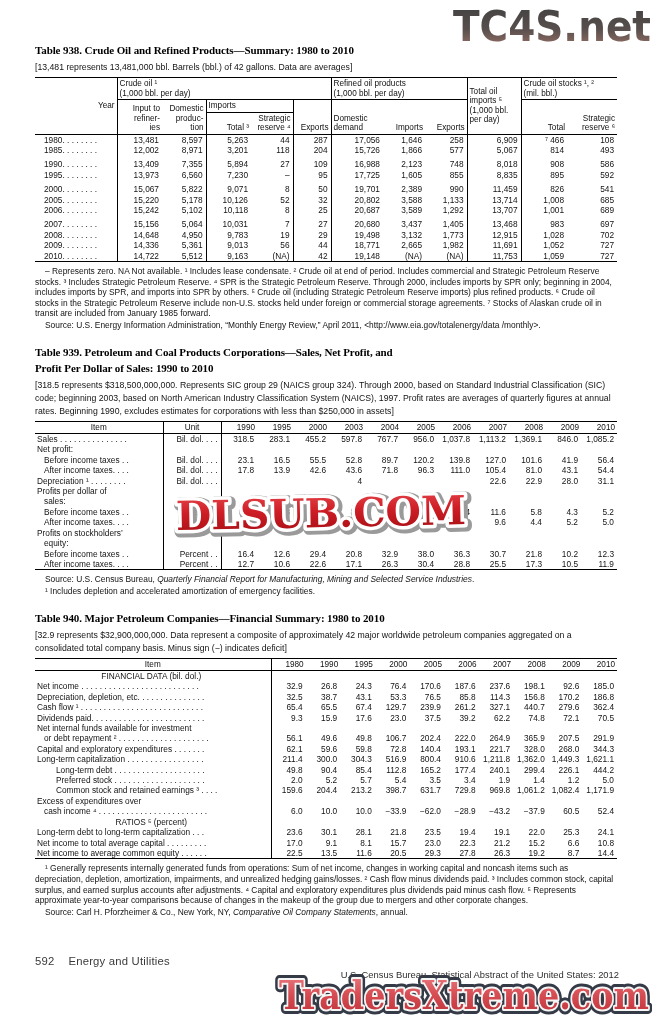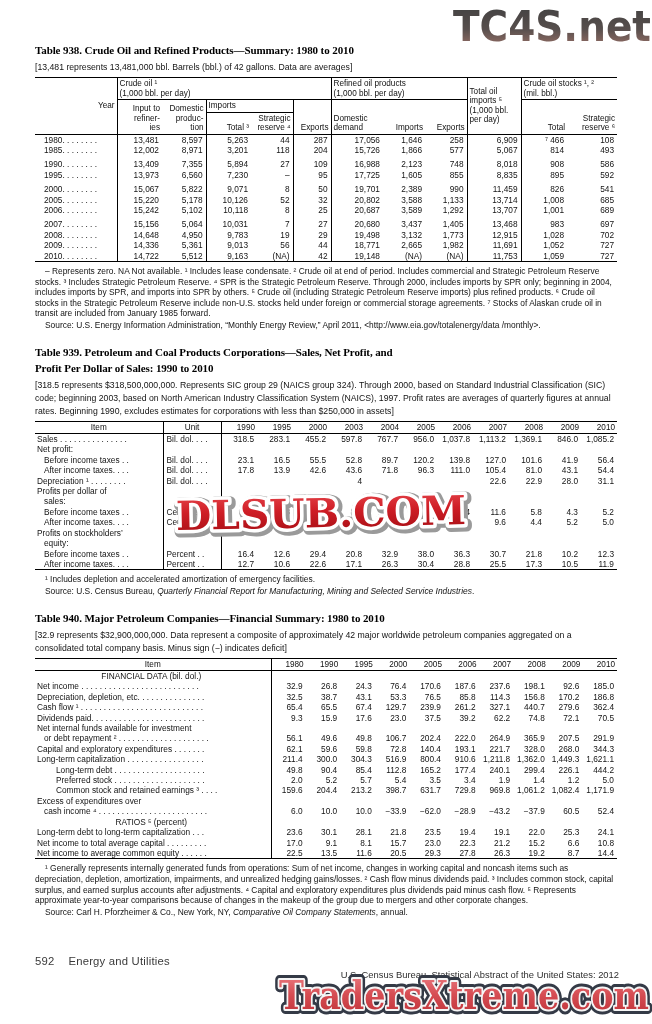--- a/index.html
+++ b/index.html
@@ -17,21 +17,21 @@
   th.c{text-align:left;vertical-align:top}
   th.cm{text-align:right;vertical-align:middle}
   th.cm2{text-align:left;vertical-align:middle}
   th.rb{text-align:right;vertical-align:bottom}
   th.lb{text-align:left;vertical-align:bottom}
   th.cb{text-align:center;vertical-align:bottom}
   .br{border-right:1px solid #000}
   th.gb{border-bottom:1px solid #000}
   td.lbl{border-right:1px solid #000;text-align:left;padding-left:2px;overflow:hidden}
   .t938 td.lbl{padding-left:9px}
-  td.unit{border-right:1px solid #000;text-align:left;padding-left:3px;overflow:hidden}
+  td.unit{border-right:1px solid #000;text-align:right;padding-left:3px;overflow:hidden}
   td.val{text-align:right}
   td.ind1{padding-left:9px}
   td.ind2{padding-left:21px}
   tr.gap td{padding-top:4px}
   tr.secrow td.lbl{text-align:center;padding-left:0}
   .fn{font-size:8.4px;line-height:10.6px;text-indent:10px;margin-top:1px}
   .fn i{font-family:"Liberation Sans",sans-serif}
   .pageft-left{position:absolute;left:35px;top:955px;font-size:11.3px;color:#3a3a3a;letter-spacing:.2px}
   .pageft-left .num{margin-right:14px}
   .pageft-right{position:absolute;right:33px;top:969px;font-size:9.4px;color:#2e2e2e}
@@ -489,22 +489,22 @@
             <td class="val">26.3</td>
             <td class="val">30.4</td>
             <td class="val">28.8</td>
             <td class="val">25.5</td>
             <td class="val">17.3</td>
             <td class="val">10.5</td>
             <td class="val">11.9</td>
           </tr>
         </tbody>
       </table>
+    <p class="fn"><span>Source: U.S. Census Bureau, </span><i>Quarterly Financial Report for Manufacturing, Mining and Selected Service Industries</i><span>.</span></p>
     <p class="fn">¹ Includes depletion and accelerated amortization of emergency facilities.</p>
-    <p class="fn"><span>Source: U.S. Census Bureau, </span><i>Quarterly Financial Report for Manufacturing, Mining and Selected Service Industries</i><span>.</span></p>
   </section>
 
   <section class="sec">
     <h2 class="tbl-title">Table 940. Major Petroleum Companies—Financial Summary: 1980 to 2010</h2>
     <p class="note">[32.9 represents $32,900,000,000. Data represent a composite of approximately 42 major worldwide petroleum companies aggregated on a consolidated total company basis. Minus sign (−) indicates deficit]</p>
     <table class="t940">
         <colgroup>
           <col style="width: 236px;">
           <col style="width: 34.6px;">
           <col style="width: 34.6px;">

